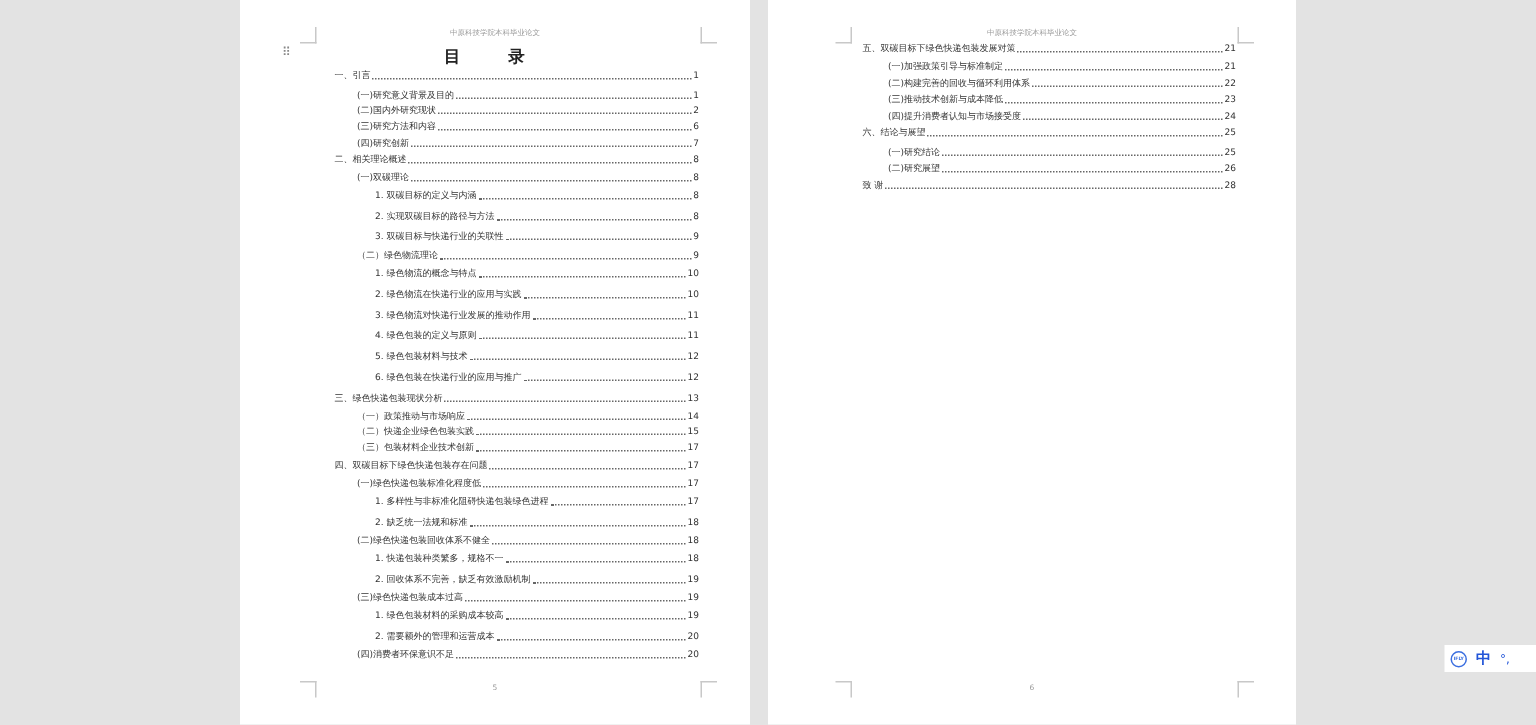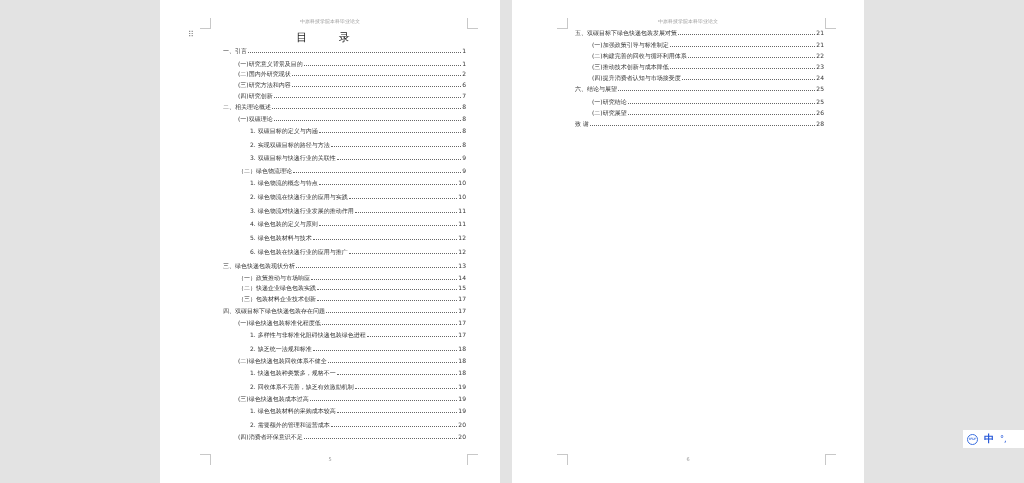--- a/index.html
+++ b/index.html
@@ -8,21 +8,21 @@
   .page { position:absolute; top:0; height:483px; background:#fff; }
   #page1 { left:160px; width:340px; }
   #page2 { left:512px; width:352px; }
   .corner { position:absolute; width:10px; height:10px; border-color:#c8c8c8; border-style:solid; border-width:0; }
   .c-tl { border-right-width:1px; border-bottom-width:1px; }
   .c-tr { border-left-width:1px; border-bottom-width:1px; }
   .c-bl { border-right-width:1px; border-top-width:1px; }
   .c-br { border-left-width:1px; border-top-width:1px; }
   .header { position:absolute; top:18px; font-size:5px; color:#999; text-align:center; width:100%; left:0; }
   .pnum { position:absolute; top:456px; font-size:5px; color:#999; text-align:center; width:100%; left:0; }
-  .toc-title { position:absolute; top:30px; left:0; width:100%; text-align:center; font-size:11px; color:#222; letter-spacing:14px; }
+  .toc-title { position:absolute; top:30px; left:0; width:100%; text-align:center; font-size:11px; color:#222; letter-spacing:14px;font-weight:bold; }
   .drag-handle { position:absolute; left:28px; top:33px; font-size:8px; color:#888; line-height:4px; }
   .toc { position:absolute; }
   .row { position:absolute; display:flex; align-items:flex-end; font-size:6px; line-height:7px; color:#333; white-space:nowrap; }
   .row .t { flex:none; }
   .row .d { flex:1; border-bottom:1px dotted #666; margin:0 1px 1px 1px; height:1px; }
   .row .p { flex:none; }
   .ime { position:absolute; left:963px; top:430px; width:61px; height:18px; background:#fff; display:flex; align-items:center; gap:6px; padding-left:4px; box-sizing:border-box; }
   .ime .logo { width:11px; height:11px; border:1.5px solid #3b6fe0; border-radius:50%; font-size:3px; color:#3b6fe0; display:flex; align-items:center; justify-content:center; box-sizing:border-box; font-weight:bold; }
   .ime .zh { font-size:10px; color:#2255d8; font-weight:bold; }
   .ime .dots { font-size:8px; color:#2255d8; }

